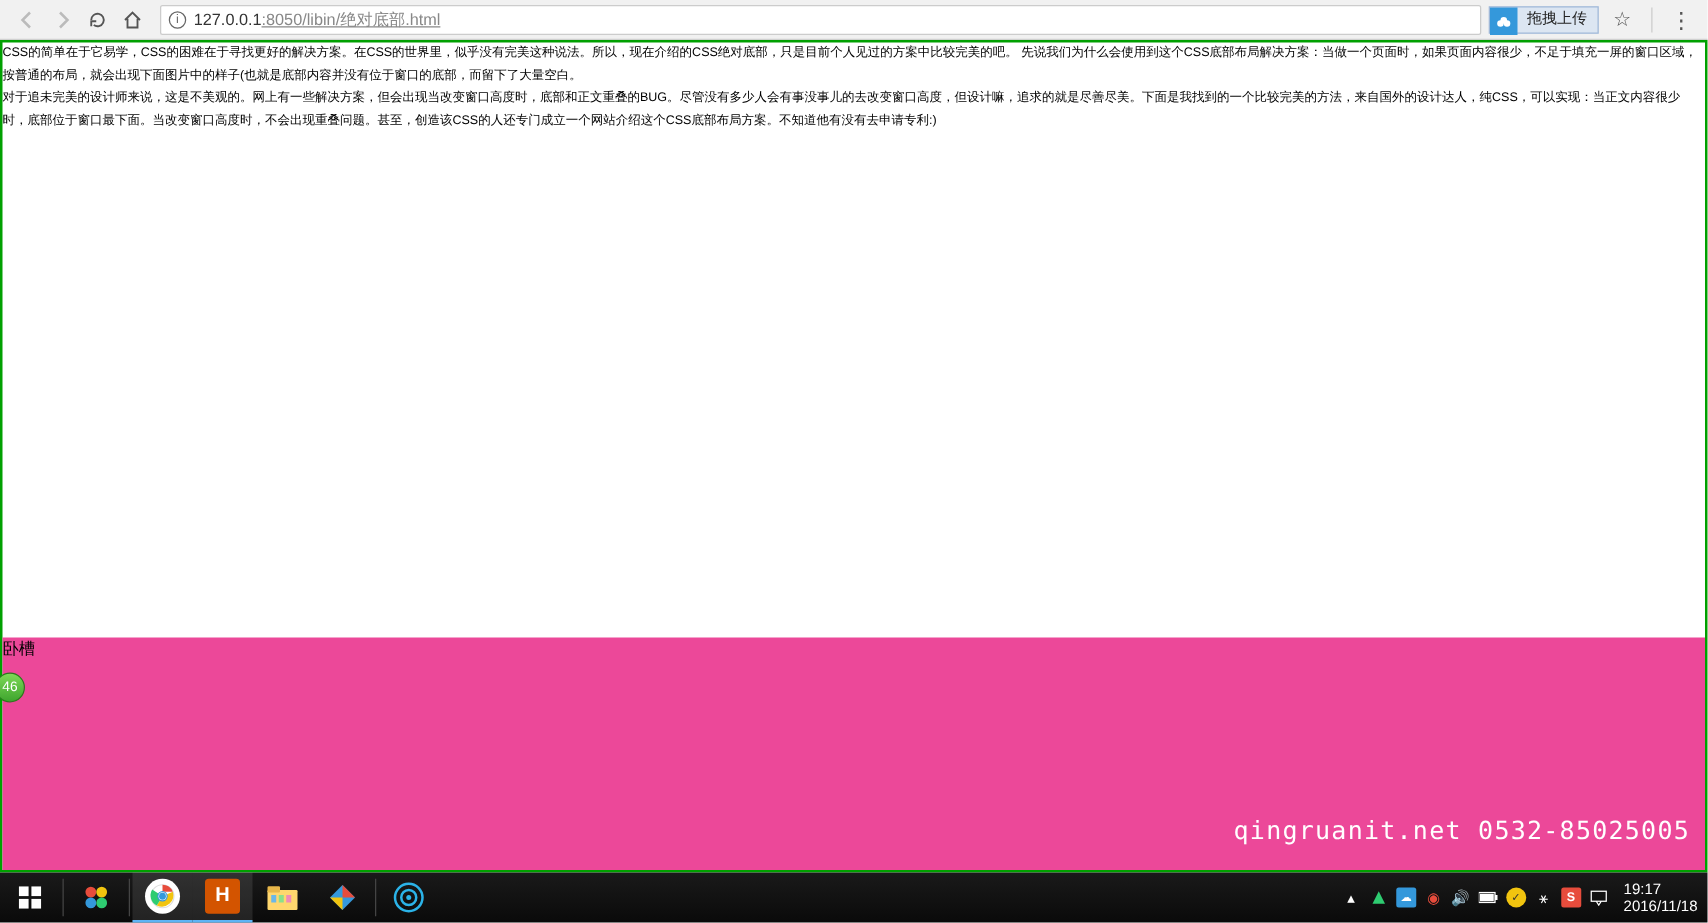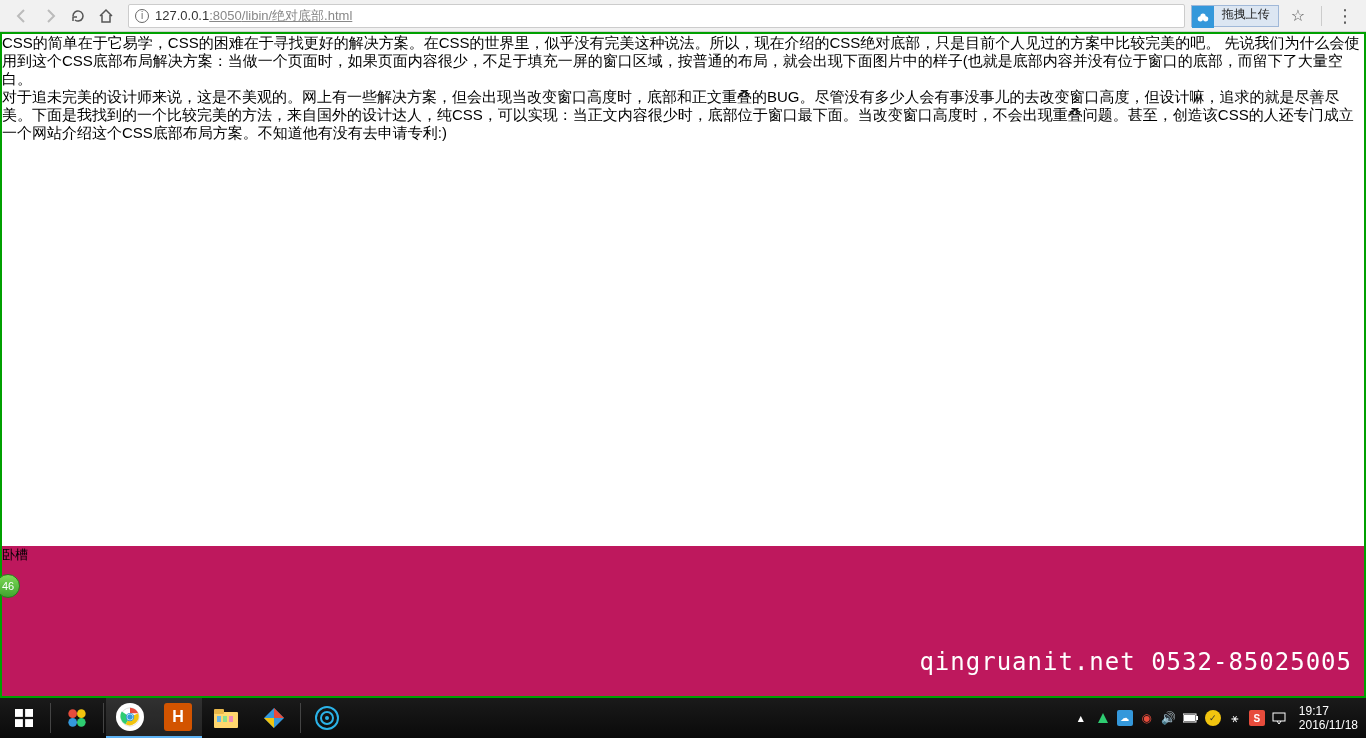--- a/index.html
+++ b/index.html
@@ -123,49 +123,49 @@
       padding: 0 6px;
       cursor: pointer;
     }
     
     .page-area {
       height: 666px;
       position: relative;
       border: 2px solid #00a000;
     }
     .content-text {
-      font-size: 15px;
+      font-size: 10px;
       line-height: 18px;
       color: #000;
       padding: 0;
     }
     .content-text p {
       margin: 0;
     }
     .red-footer {
       position: absolute;
       bottom: 0;
       left: 0;
       right: 0;
-      height: 150px;
-      background: #be185d;
+      height: 186px;
+      background: #ec4899;
       color: #000;
       font-size: 13px;
     }
     .footer-label {
       position: absolute;
       top: 0;
       left: 0;
     }
     .footer-contact {
       position: absolute;
       bottom: 20px;
       right: 12px;
       font-family: "SimSun", monospace;
-      font-size: 24px;
+      font-size: 20px;
       color: #fff;
       letter-spacing: 1px;
     }
     .green-circle {
       position: absolute;
       left: -6px;
       top: 28px;
       width: 24px;
       height: 24px;
       border-radius: 50%;

